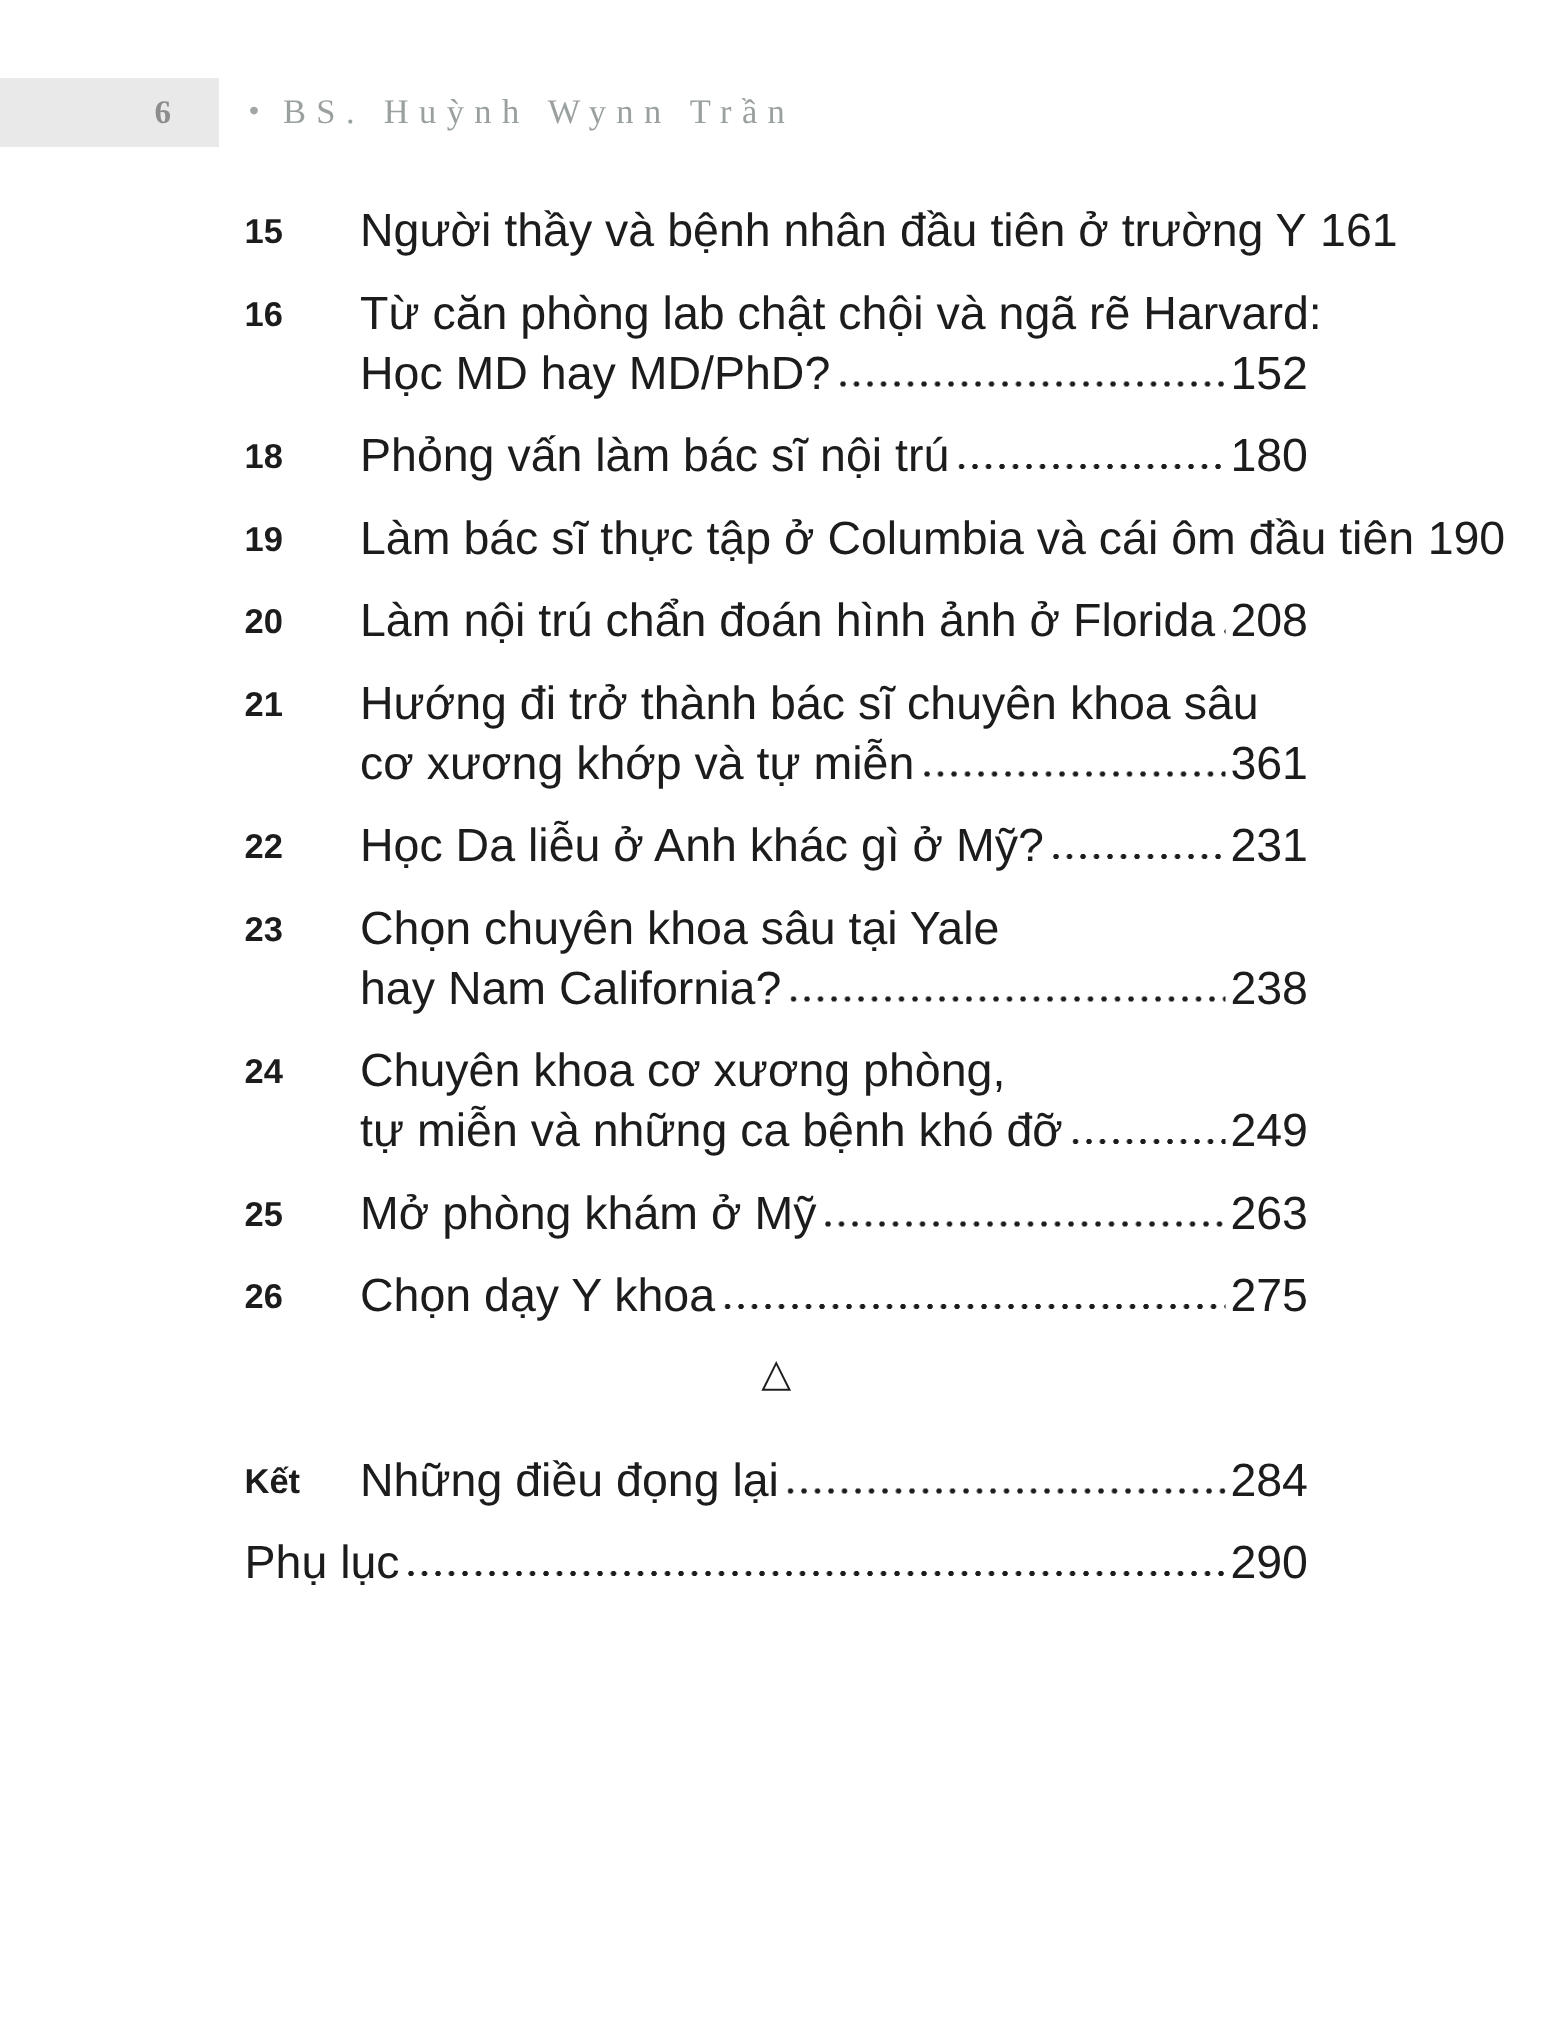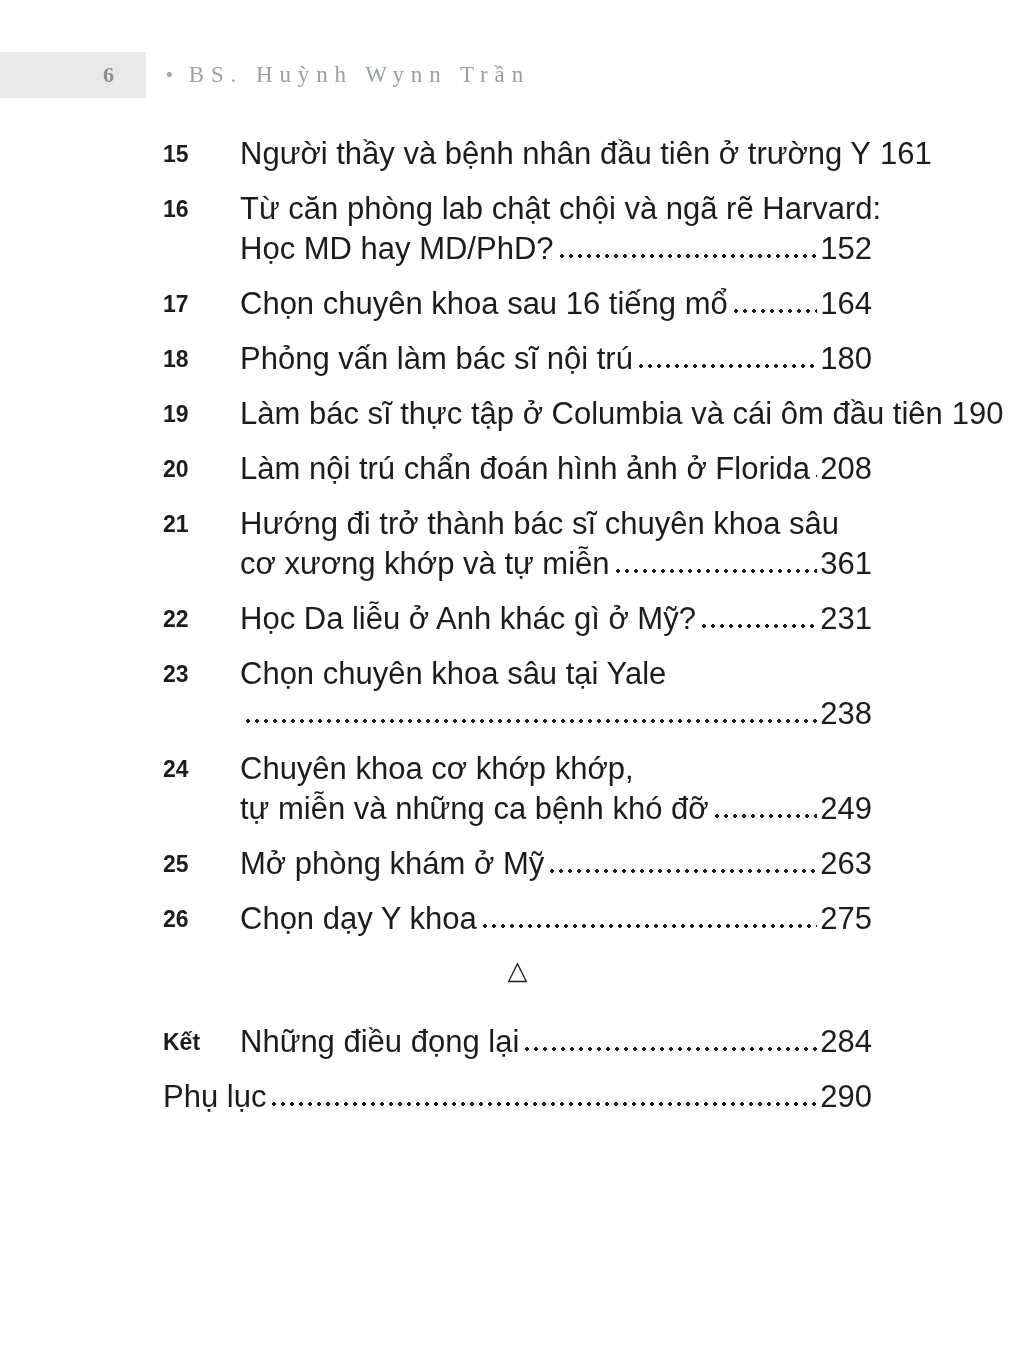--- a/index.html
+++ b/index.html
@@ -126,30 +126,20 @@
               <span class="toc-title">Từ căn phòng lab chật chội và ngã rẽ Harvard:</span>
             </div>
             <div class="toc-line">
               <span class="toc-title">Học MD hay MD/PhD?</span>
               <span class="leader"></span>
               <span class="toc-page">152</span>
             </div>
           </div>
         </div>
         <div class="toc-entry">
-          <div class="toc-num">17</div>
-          <div class="toc-content">
-            <div class="toc-line">
-              <span class="toc-title">Chọn chuyên khoa sau 16 tiếng mổ</span>
-              <span class="leader"></span>
-              <span class="toc-page">164</span>
-            </div>
-          </div>
-        </div>
-        <div class="toc-entry">
           <div class="toc-num">18</div>
           <div class="toc-content">
             <div class="toc-line">
               <span class="toc-title">Phỏng vấn làm bác sĩ nội trú</span>
               <span class="leader"></span>
               <span class="toc-page">180</span>
             </div>
           </div>
         </div>
         <div class="toc-entry">
@@ -195,30 +185,31 @@
             </div>
           </div>
         </div>
         <div class="toc-entry">
           <div class="toc-num">23</div>
           <div class="toc-content">
             <div class="toc-line">
               <span class="toc-title">Chọn chuyên khoa sâu tại Yale</span>
             </div>
             <div class="toc-line">
+              <span class="toc-title">hay Nam California?</span>
               <span class="leader"></span>
               <span class="toc-page">238</span>
             </div>
           </div>
         </div>
         <div class="toc-entry">
           <div class="toc-num">24</div>
           <div class="toc-content">
             <div class="toc-line">
-              <span class="toc-title">Chuyên khoa cơ khớp khớp,</span>
+              <span class="toc-title">Chuyên khoa cơ xương phòng,</span>
             </div>
             <div class="toc-line">
               <span class="toc-title">tự miễn và những ca bệnh khó đỡ</span>
               <span class="leader"></span>
               <span class="toc-page">249</span>
             </div>
           </div>
         </div>
         <div class="toc-entry">
           <div class="toc-num">25</div>

